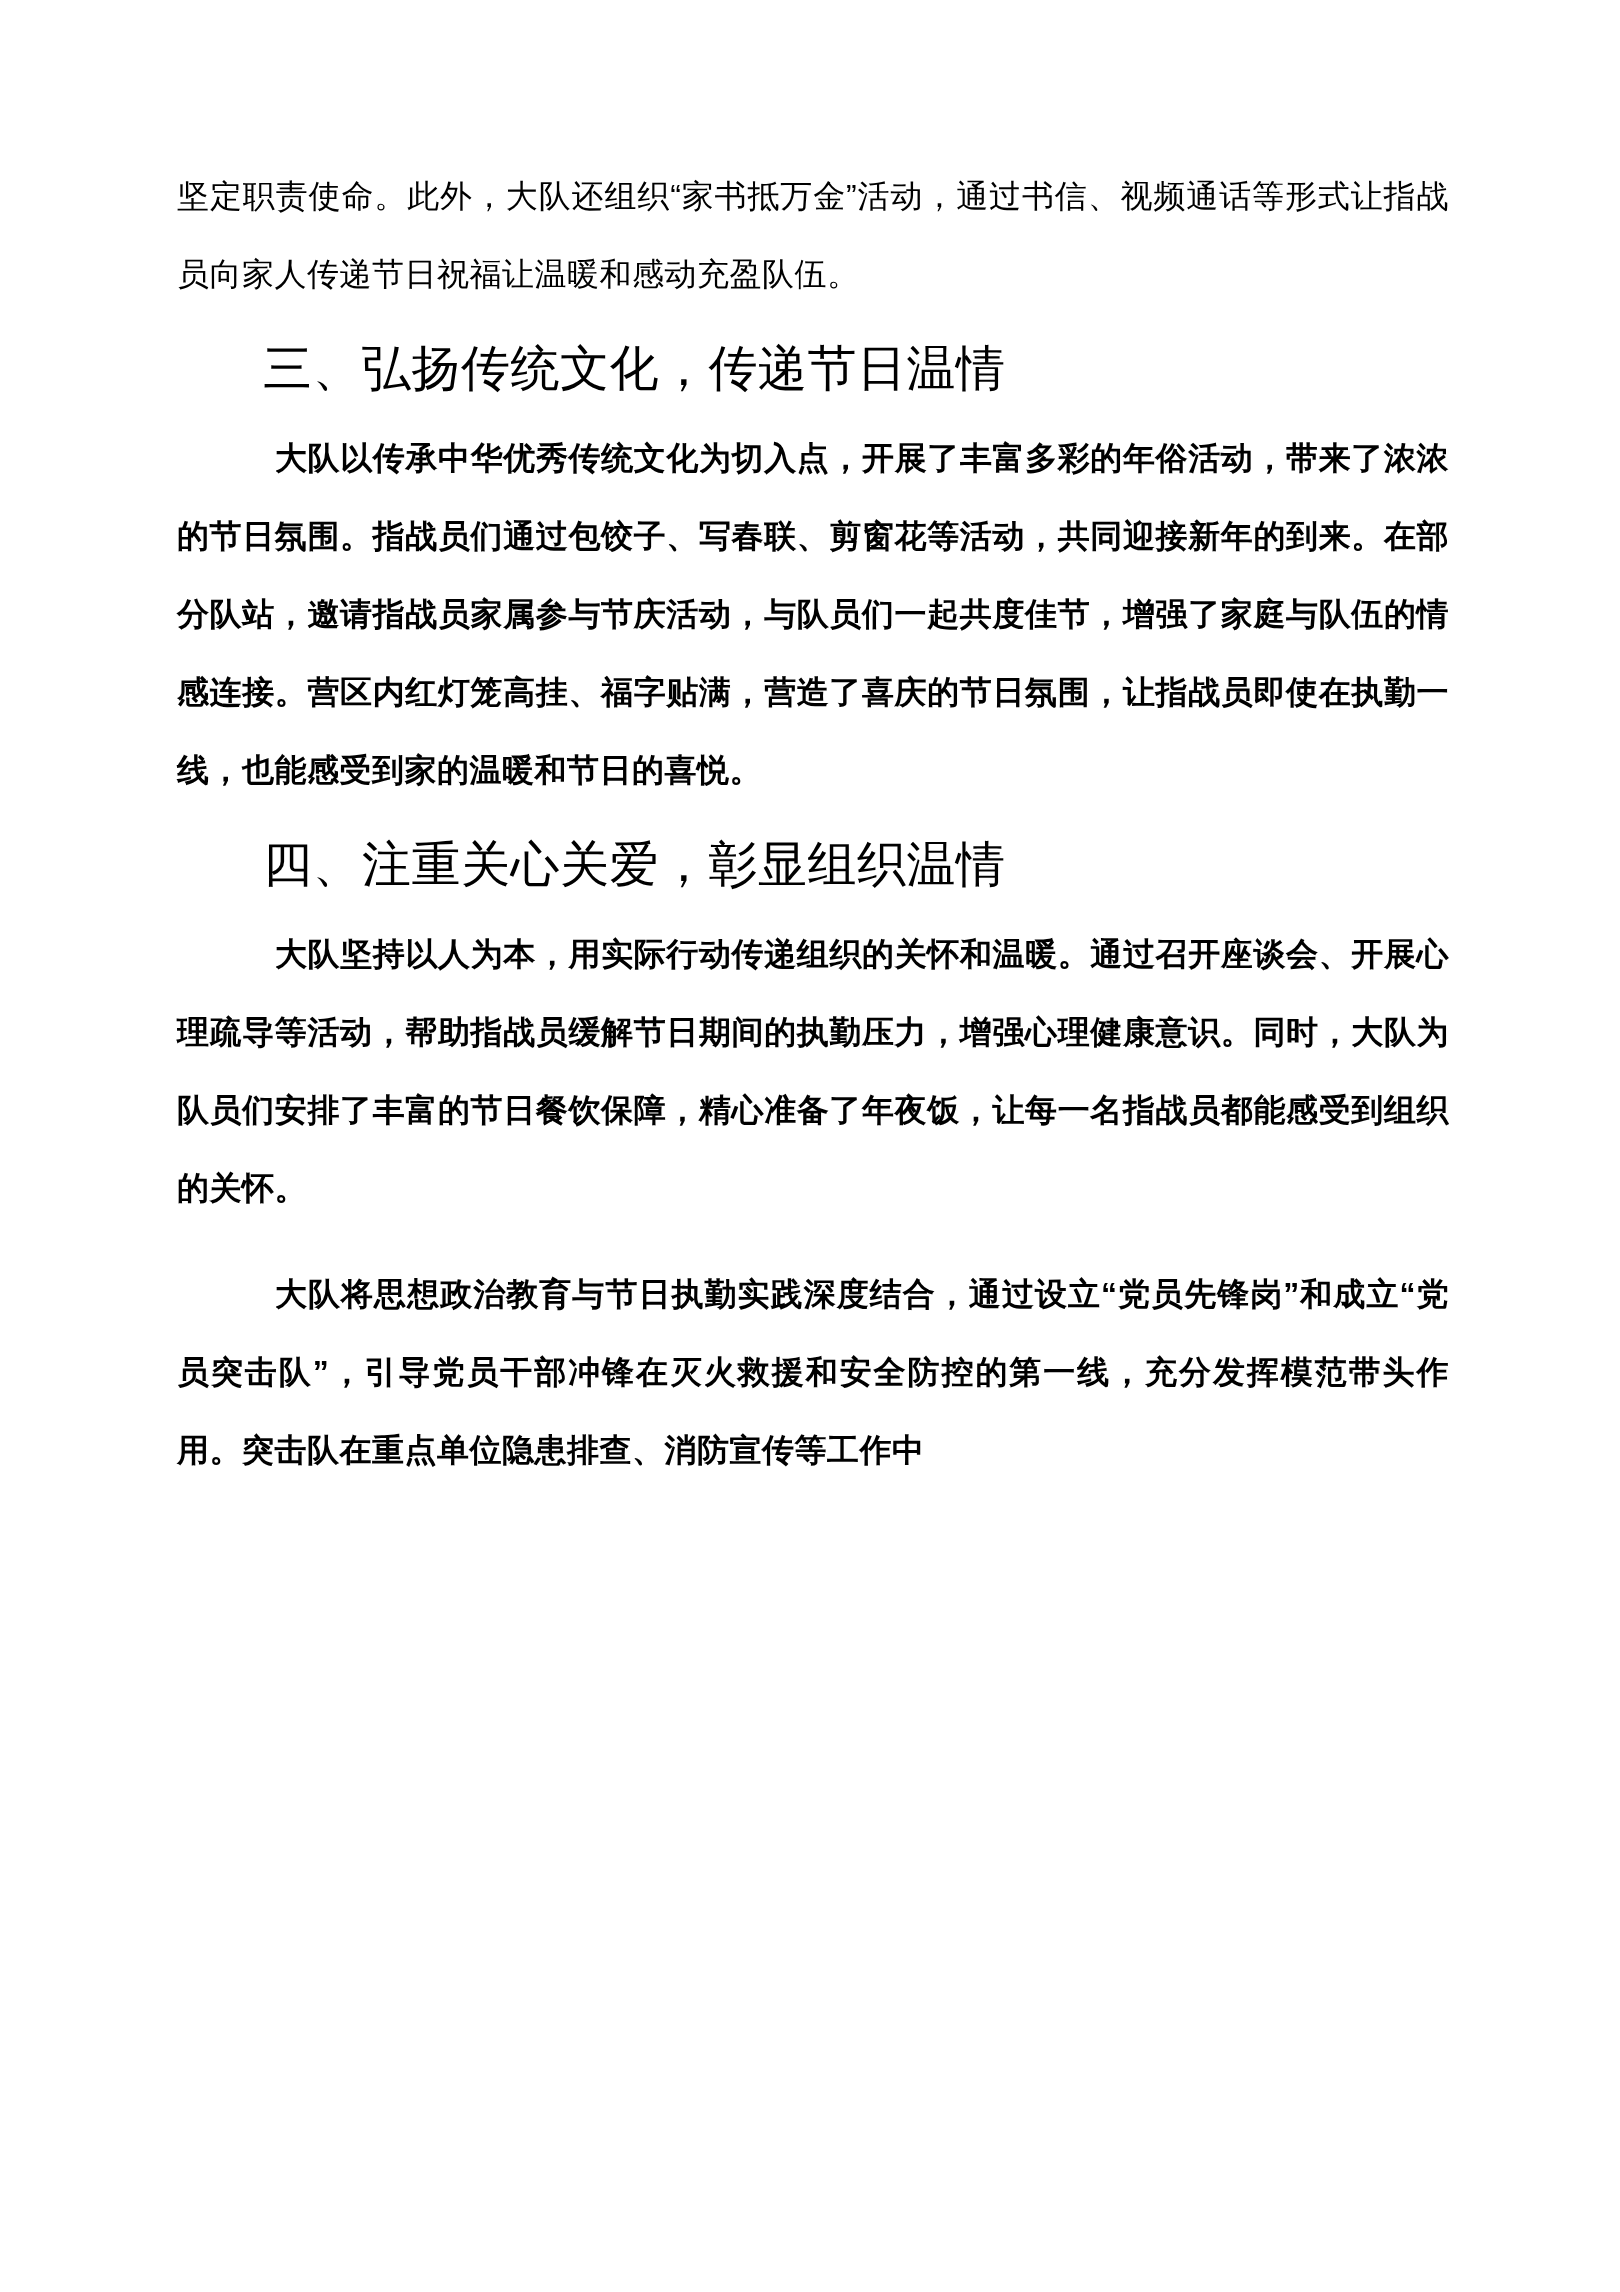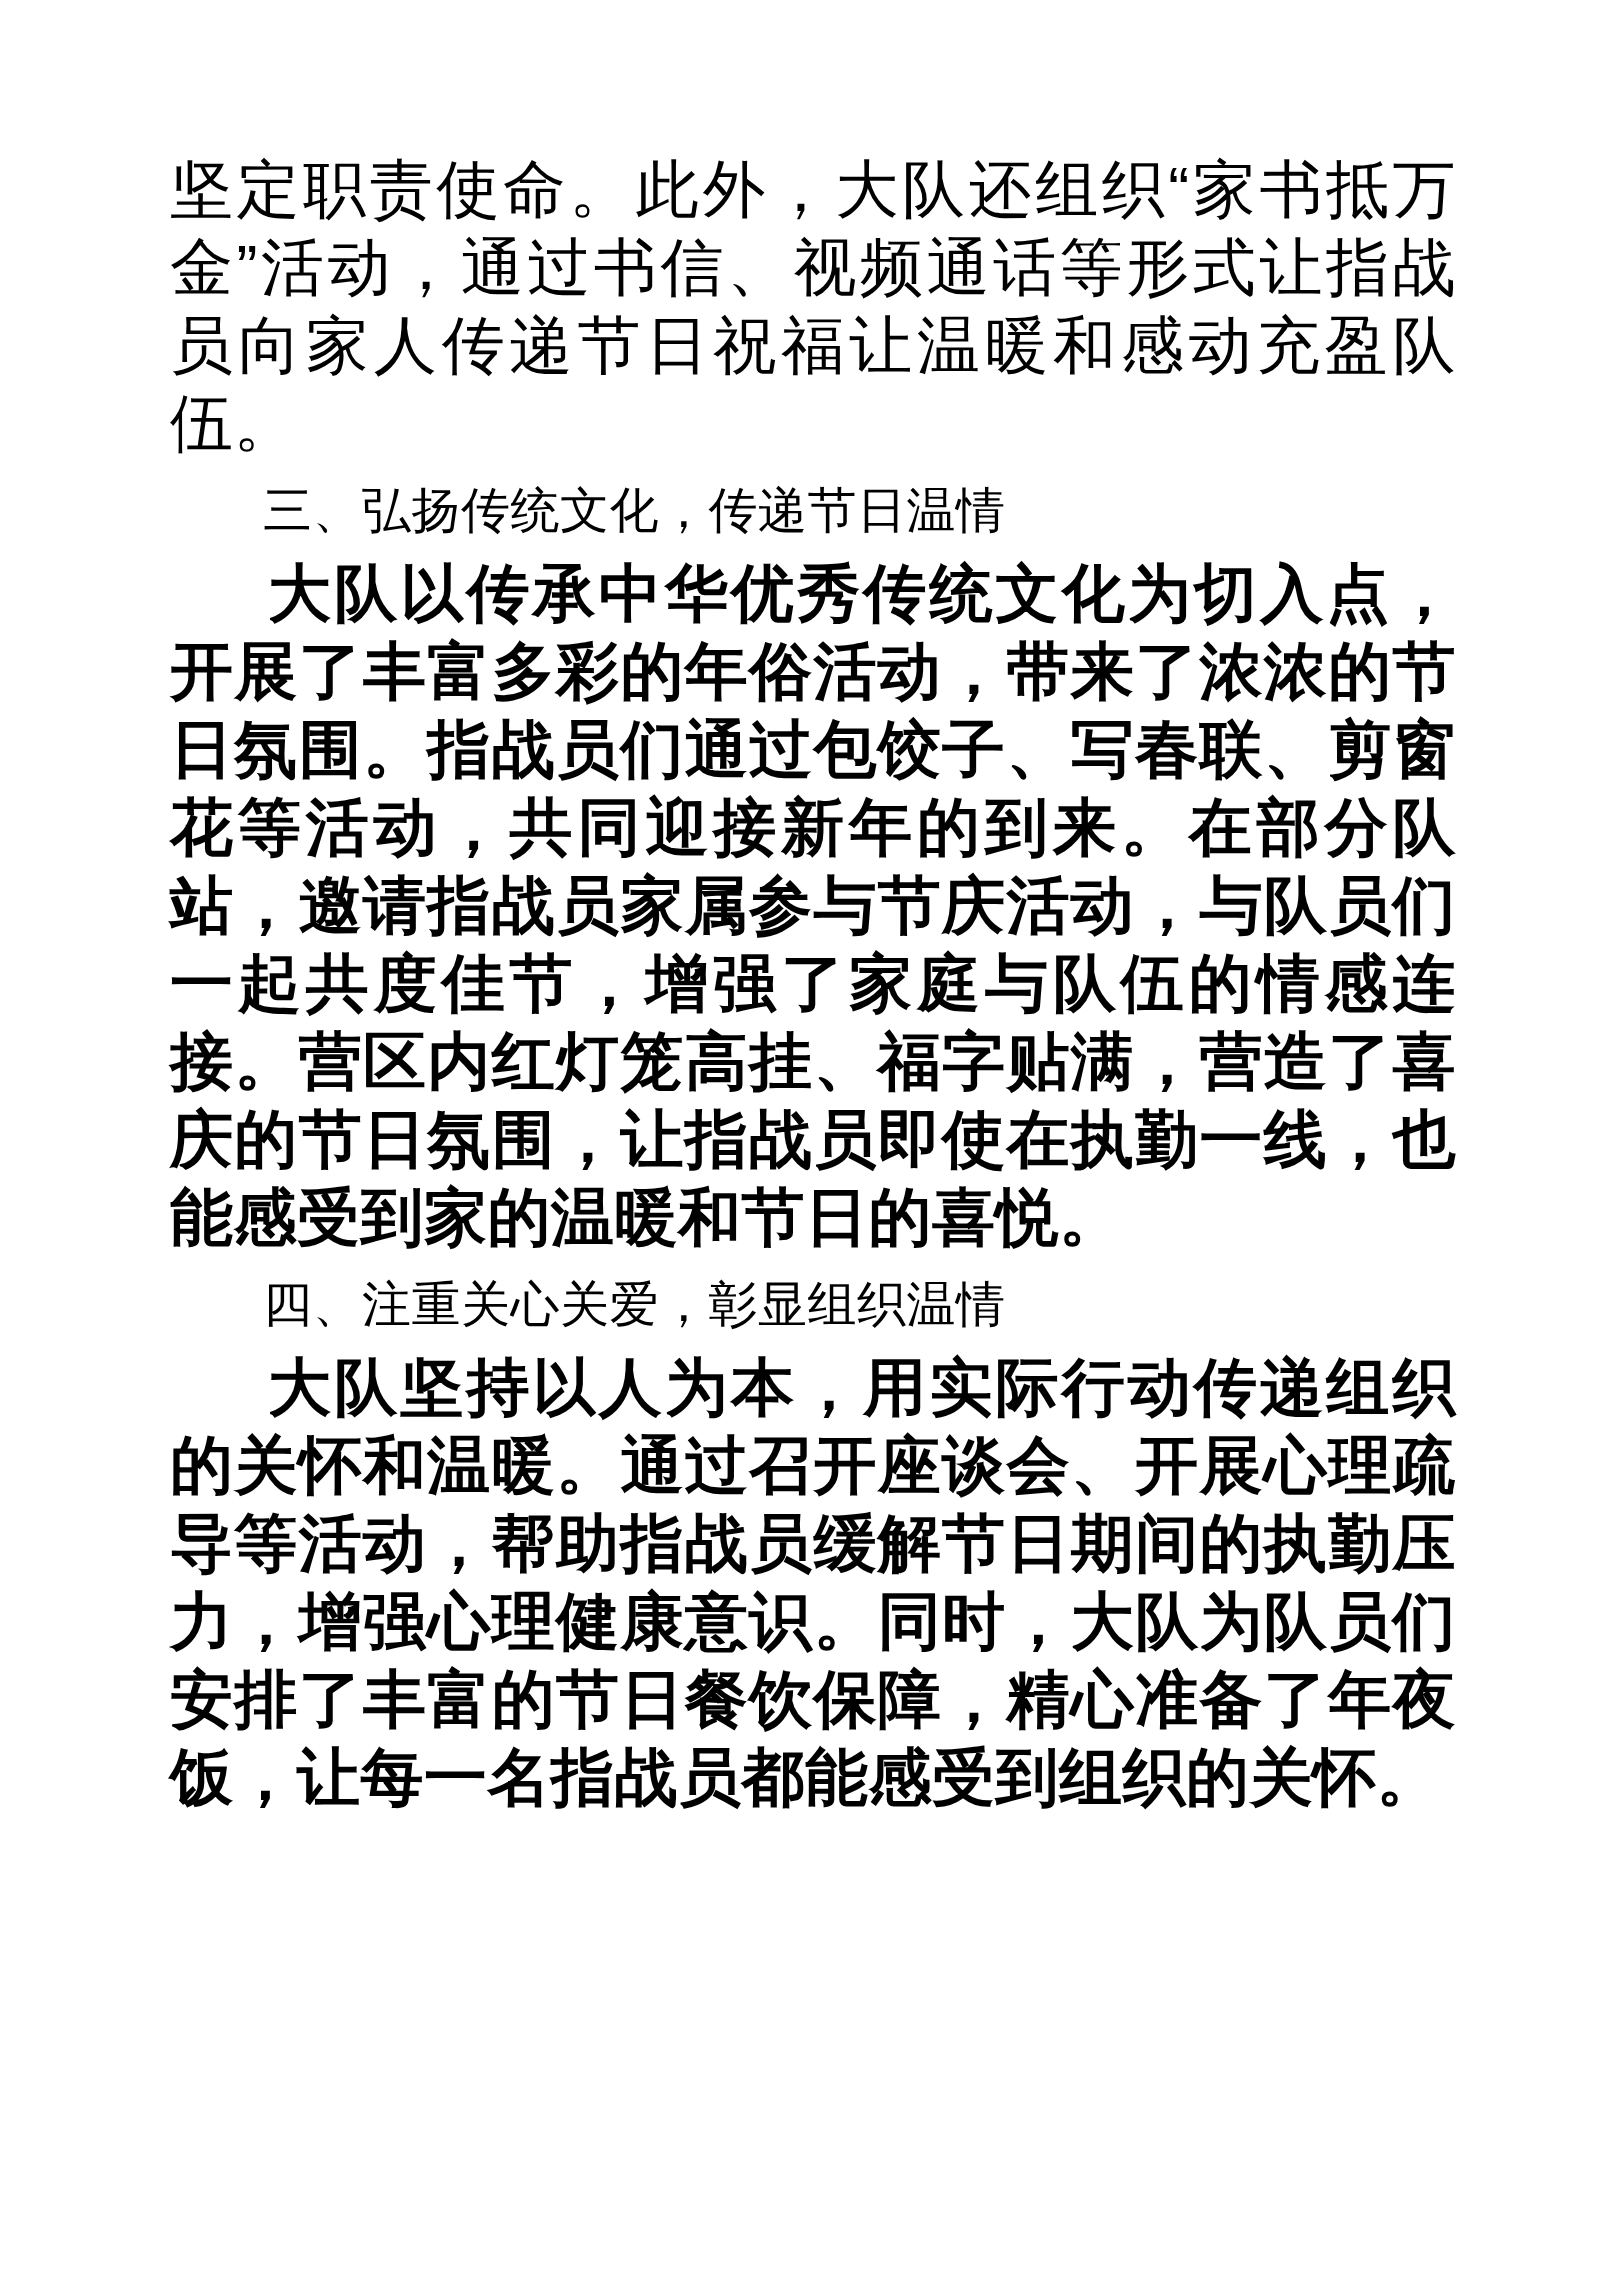--- a/index.html
+++ b/index.html
@@ -18,24 +18,24 @@
     overflow: hidden;
     box-sizing: border-box;
   }
   #doc-body {
     position: absolute;
     left: 165px;
     top: 145px;
     width: 1296px;
   }
   .para {
-    margin: 5px;
+    margin: 12px;
     padding: 0;
     color: #000000;
-    font-size: 63px;
+    font-size: 32px;
     line-height: 78px;
     letter-spacing: 0.5px;
     text-align: justify;
     text-justify: inter-character;
     font-weight: 400;
   }
   .para.indent {
     text-indent: 98px;
     font-weight: bold;
   }
@@ -72,16 +72,17 @@
 
     <div class="block-gap-sm"></div>
 
     <p class="heading">四、注重关心关爱，彰显组织温情</p>
 
     <p class="para indent">大队坚持以人为本，用实际行动传递组织的关怀和温暖。通过召开座谈会、开展心理疏导等活动，帮助指战员缓解节日期间的执勤压力，增强心理健康意识。同时，大队为队员们安排了丰富的节日餐饮保障，精心准备了年夜饭，让每一名指战员都能感受到组织的关怀。</p>
 
     <div class="block-gap-sm"></div>
 
 
+    <p class="para indent">大队将思想政治教育与节日执勤实践深度结合，通过设立“党员先锋岗”和成立“党员突击队”，引导党员干部冲锋在灭火救援和安全防控的第一线，充分发挥模范带头作用。突击队在重点单位隐患排查、消防宣传等工作中</p>
 
   </div>
 </div>
 
 
 </body></html>

